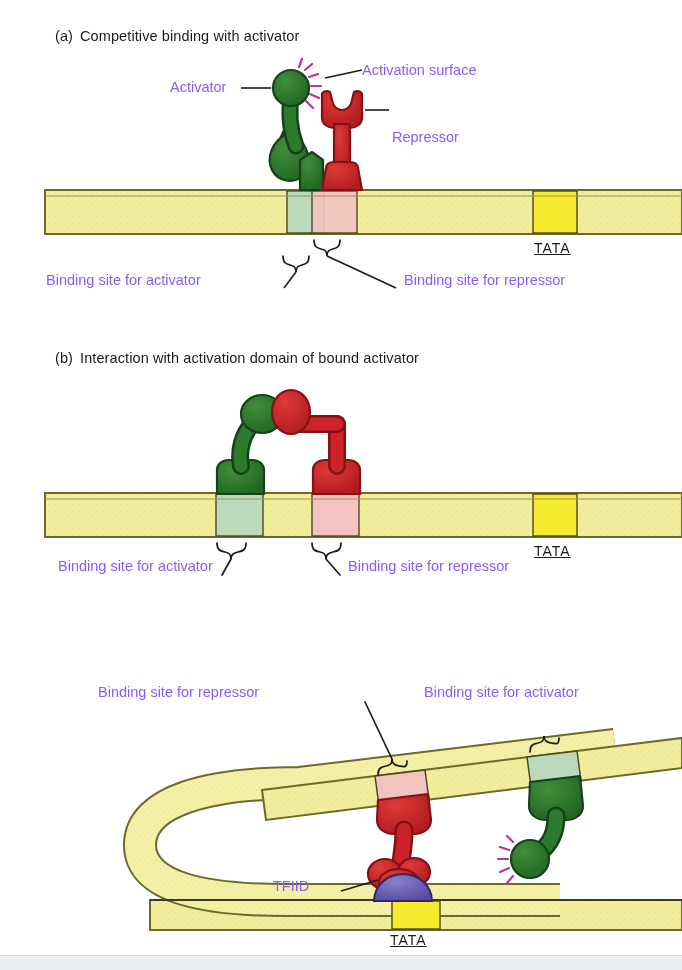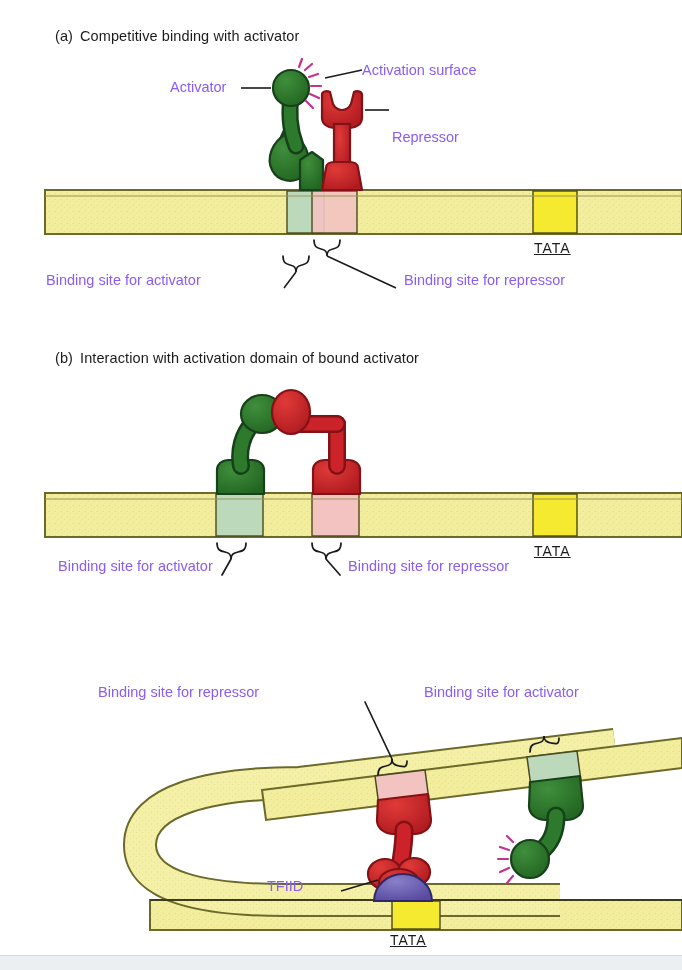--- a/index.html
+++ b/index.html
@@ -229,17 +229,17 @@
       <path d="M530 752 C530 745 533 744 538 743 C542 742 544 741 544 736
                C544 741 547 742 551 743 C556 744 559 745 559 738"></path>
     </g>
     <g stroke="#1b1b1b" stroke-width="1.6" fill="none">
       <line x1="341" y1="891" x2="378" y2="880"></line>
     </g>
   </svg>
 
   <div class="lbl" style="left:98px;top:684px;">Binding site for repressor</div>
   <div class="lbl" style="left:424px;top:684px;">Binding site for activator</div>
-  <div class="lbl" style="left:267px;top:878px;">TFIID</div>
+  <div class="lbl" style="left:273px;top:878px;">TFIID</div>
   <div class="tata-lbl" style="left:390px;top:932px;">TATA</div>
 
   <div class="bottombar"></div>
 </div>
 
 </body></html>

